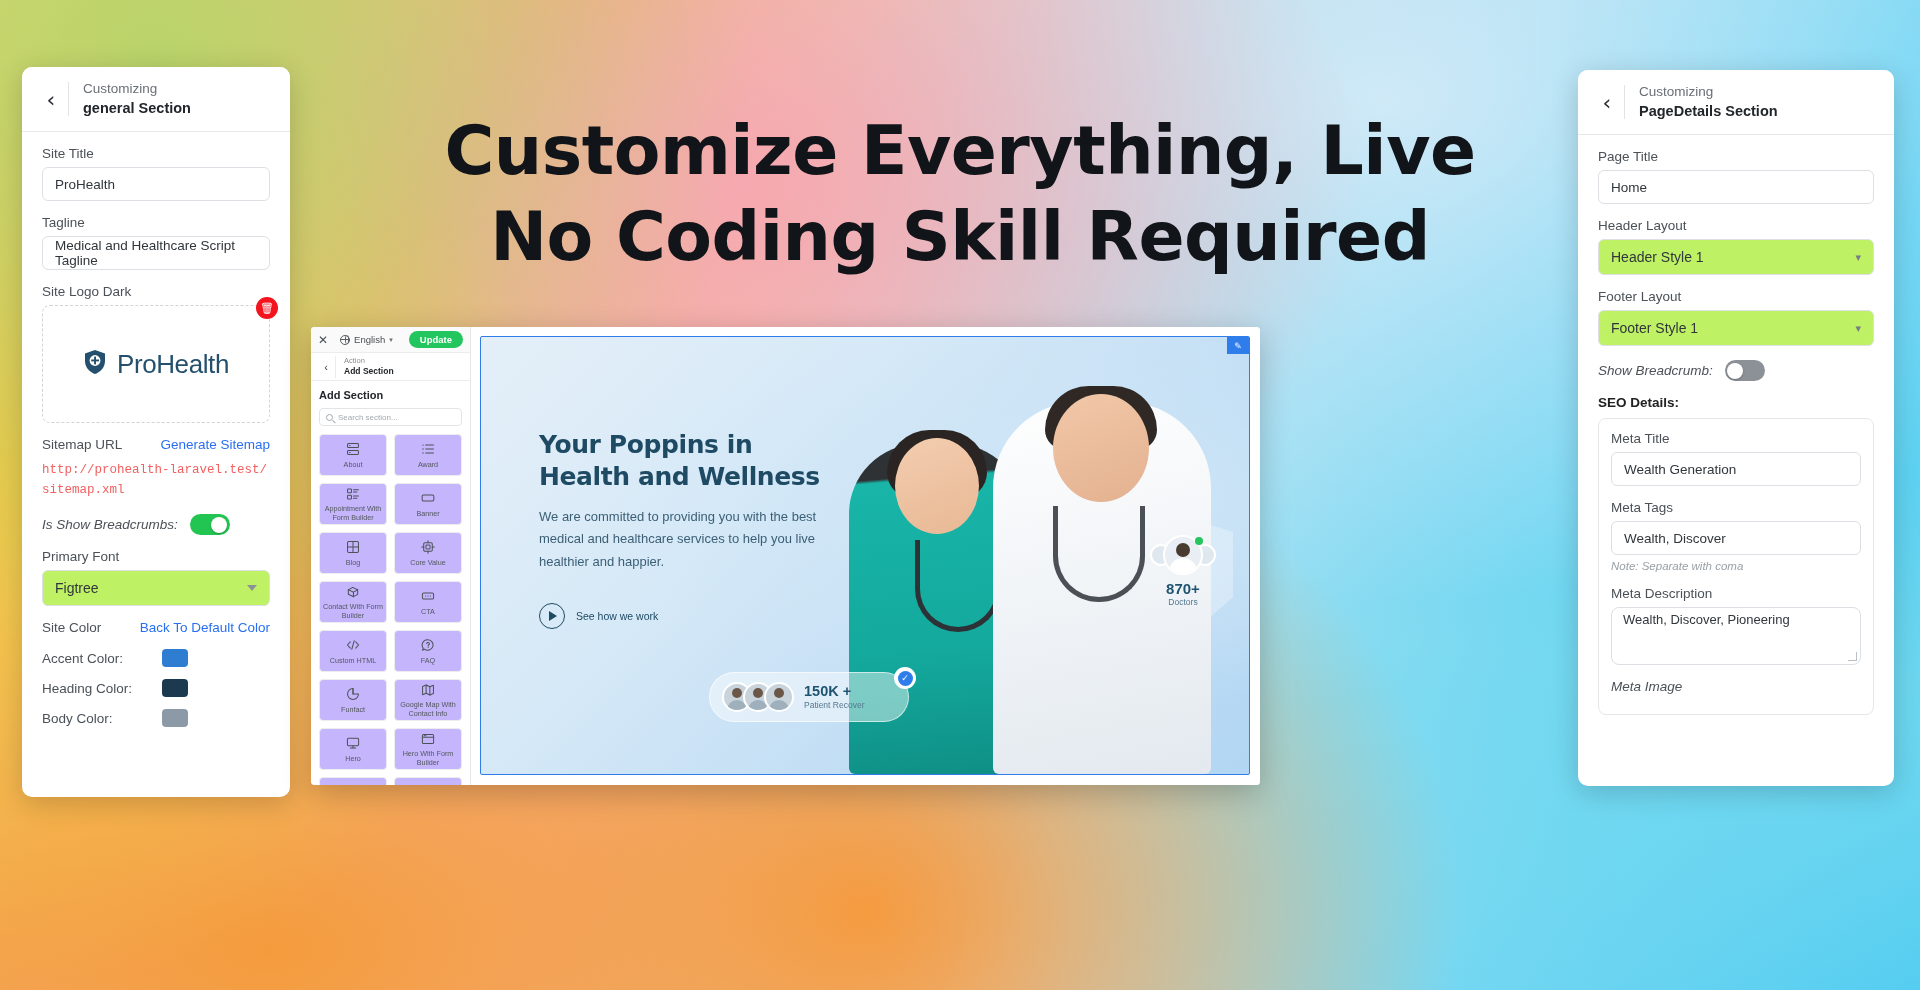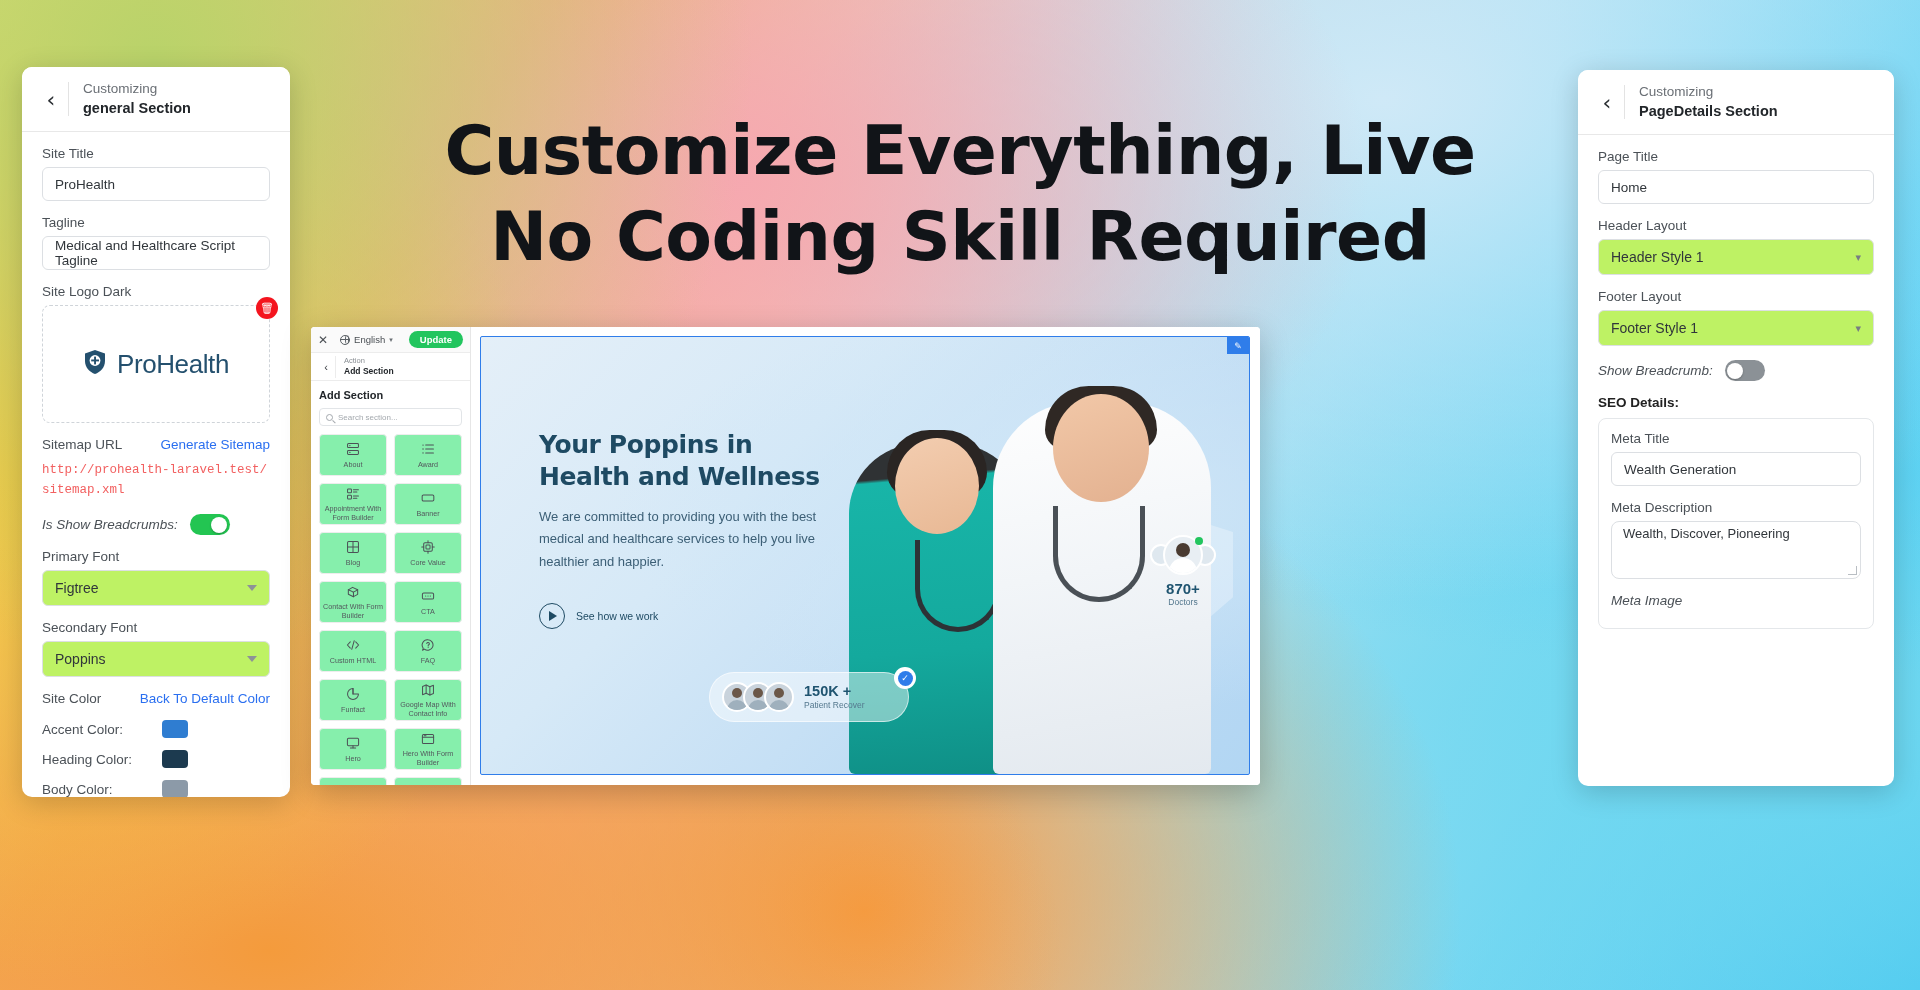--- a/index.html
+++ b/index.html
@@ -213,21 +213,21 @@
   .mag {
     width: 7px; height: 7px; border: 1.1px solid #a4a9ae; border-radius: 50%;
     position: relative; flex: 0 0 7px;
   }
   .mag::after { content:""; position:absolute; right:-3px; bottom:-2.5px; width:3.5px; height:1.1px; background:#a4a9ae; transform: rotate(45deg); }
   .sec-grid { display: grid; grid-template-columns: 1fr 1fr; gap: 7px; }
   .sec-card {
     border: 1px solid #ededed; border-radius: 4px;
     height: 42px; display: flex; flex-direction: column;
     align-items: center; justify-content: center; gap: 3px;
-    cursor: pointer; background: #86efac;
+    cursor: pointer; background: #c4b5fd;
   }
   .sec-ico { color: #4c5156; display: flex; align-items: center; justify-content: center; height: 15px; }
   .sec-lbl { font-size: 7.2px; color: #53585d; text-align: center; line-height: 1.25; padding: 0 3px; }
 
   
   #preview { flex: 1; padding: 9px 10px 10px 9px; background: #fff; }
   #hero {
     position: relative; width: 100%; height: 100%;
     border: 1.5px solid #2f7dea; border-radius: 2px;
     background:
@@ -434,27 +434,20 @@
     </div>
 
     <div class="field">
       <span class="fl">Primary Font</span>
       <div class="sel">
         <span>Figtree</span>
         <span class="tri-down"></span>
       </div>
     </div>
 
-    <div class="field">
-      <span class="fl">Secondary Font</span>
-      <div class="sel">
-        <span>Poppins</span>
-        <span class="tri-down"></span>
-      </div>
-    </div>
 
     <div class="row-between" style="margin-bottom:14px;">
       <span class="fl" style="margin:0;">Site Color</span>
       <span class="link-blue">Back To Default Color</span>
     </div>
 
     <div class="color-row">
       <span class="cl">Accent Color:</span>
       <span class="swatch" id="sw-accent" style="background: rgb(47, 125, 209);"></span>
     </div>
@@ -510,20 +503,25 @@
     </div>
 
     <div class="fl fl-strong" style="margin-bottom:8px;">SEO Details:</div>
 
     <div class="seo-box">
       <div class="field">
         <span class="fl">Meta Title</span>
         <div class="inp">Wealth Generation</div>
       </div>
 
+      <div class="field">
+        <span class="fl">Meta Tags</span>
+        <div class="inp">Wealth, Discover</div>
+        <div class="note-it">Note: Separate with coma</div>
+      </div>
 
       <div class="field">
         <span class="fl">Meta Description</span>
         <div class="ta">Wealth, Discover, Pioneering</div>
       </div>
 
       <div class="field" style="margin-bottom:0;font-style:italic;">
         <span class="fl">Meta Image</span>
       </div>
     </div>

